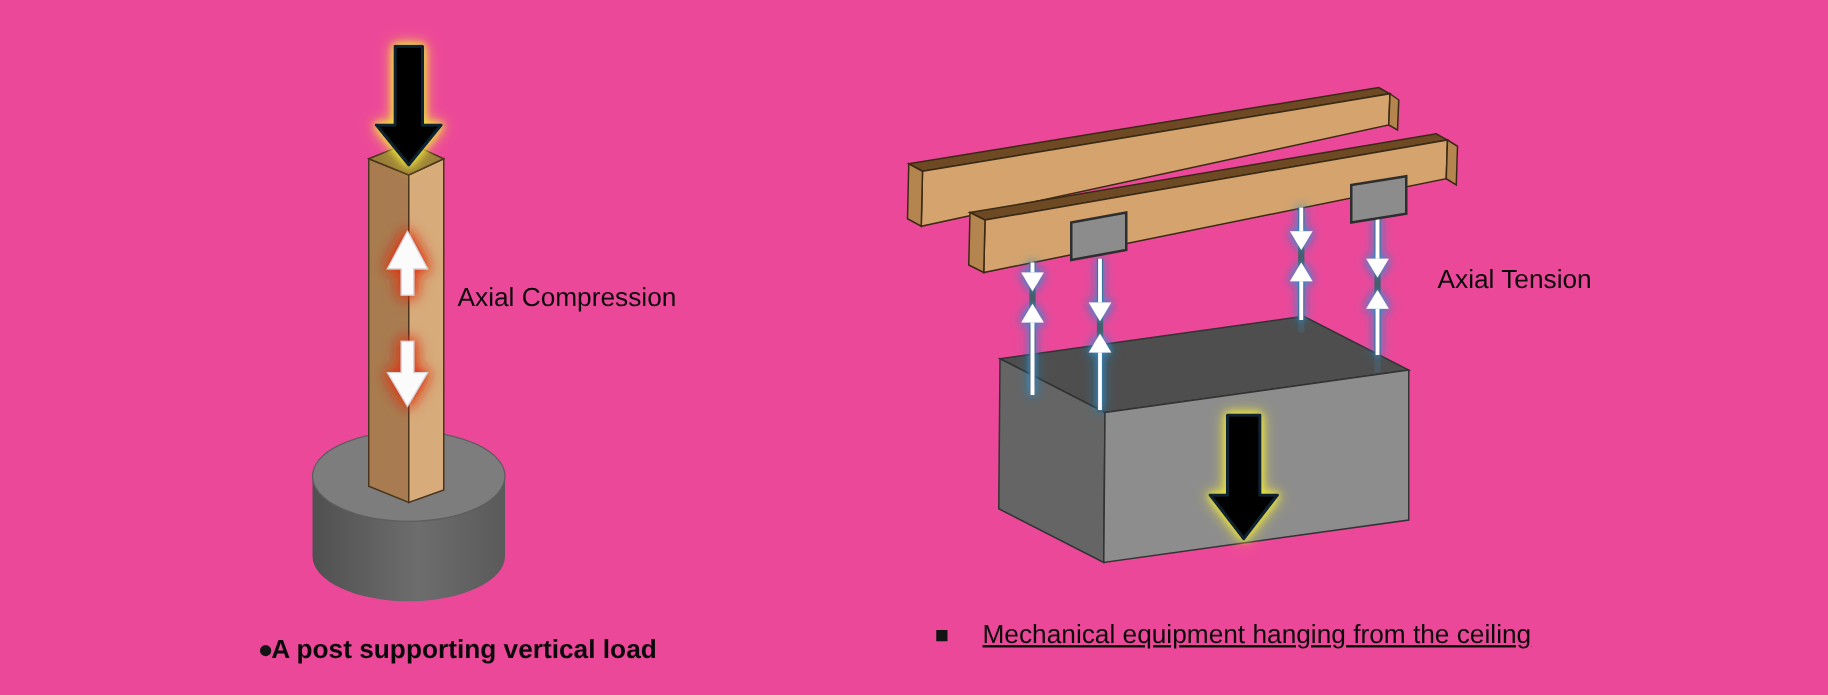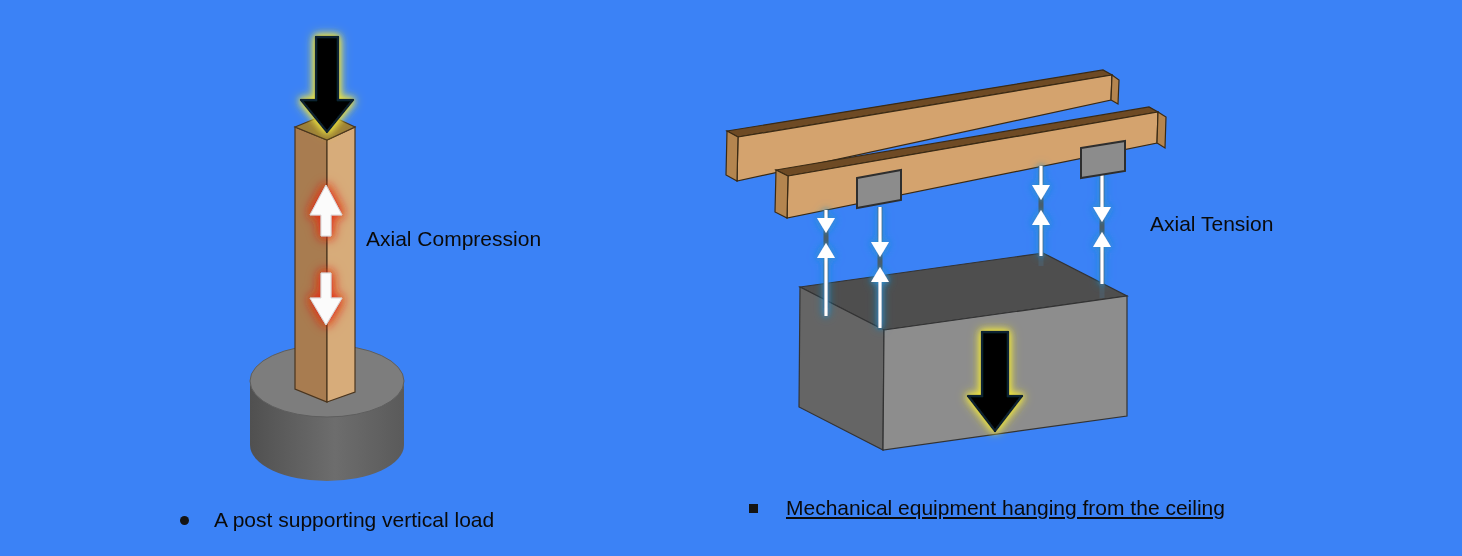--- a/index.html
+++ b/index.html
@@ -1,19 +1,19 @@
 <!DOCTYPE html>
 <html><head>
 <meta charset="utf-8">
 <style>
   html,body{margin:0;padding:0;background:#ffffff;}
   .stage{
     position:relative;
     width:1462px;height:556px;
-    background:#3b82f6;
+    background:#ec4899;
     overflow:hidden;
     font-family:"Liberation Sans", sans-serif;
   }
   .stage svg{position:absolute;left:0;top:0;}
   .fig-label{
     position:absolute;
     font-size:21px;
     color:#0a0a0a;
     white-space:nowrap;
     line-height:1.2;
@@ -21,21 +21,21 @@
   .label-compression{left:366px;top:226px;}
   .label-tension{left:1150px;top:211px;}
   .caption{
     position:absolute;
     display:flex;
     align-items:center;
     font-size:21px;
     color:#0a0a0a;
     white-space:nowrap;
   }
-  .caption-compression{left:180px;top:508px;gap:25px;}
+  .caption-compression{left:208px;top:508px;font-weight:bold;}
   .caption-tension{left:749px;top:496px;gap:28px;text-decoration:underline;}
   .bullet-disc{
     width:9px;height:9px;border-radius:50%;
     background:#141414;flex:0 0 auto;
   }
   .bullet-square{
     width:9px;height:9px;
     background:#141414;flex:0 0 auto;
   }
 </style>

